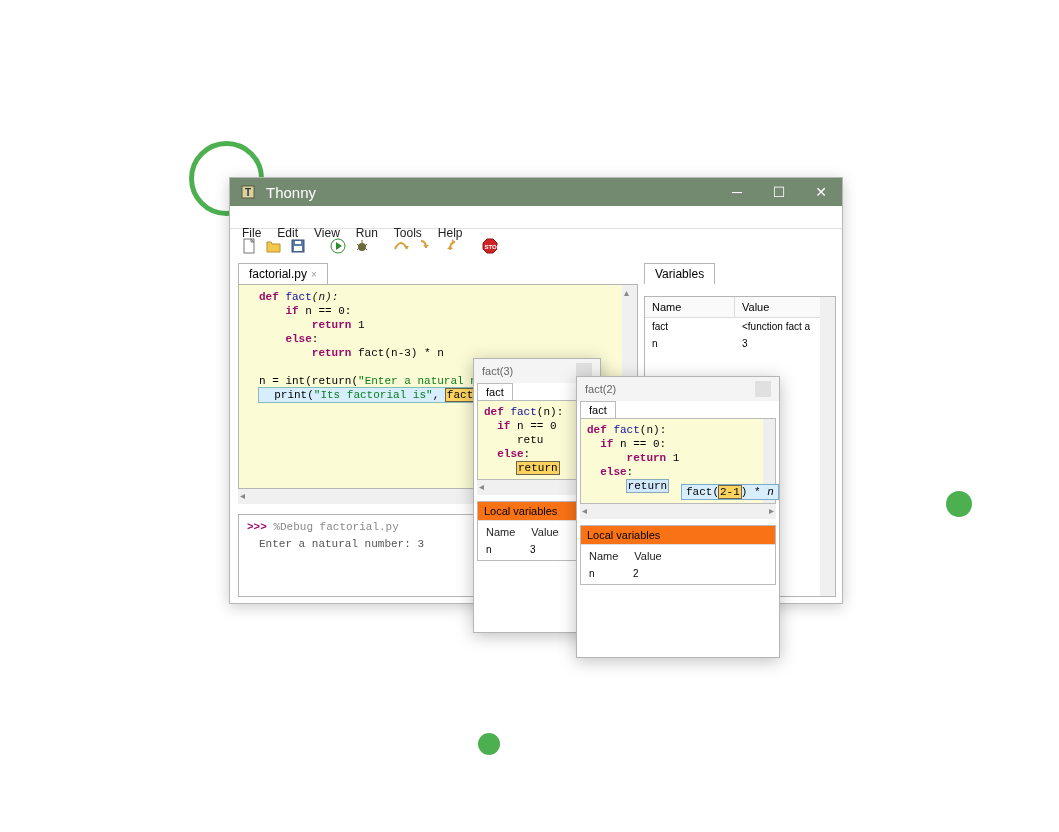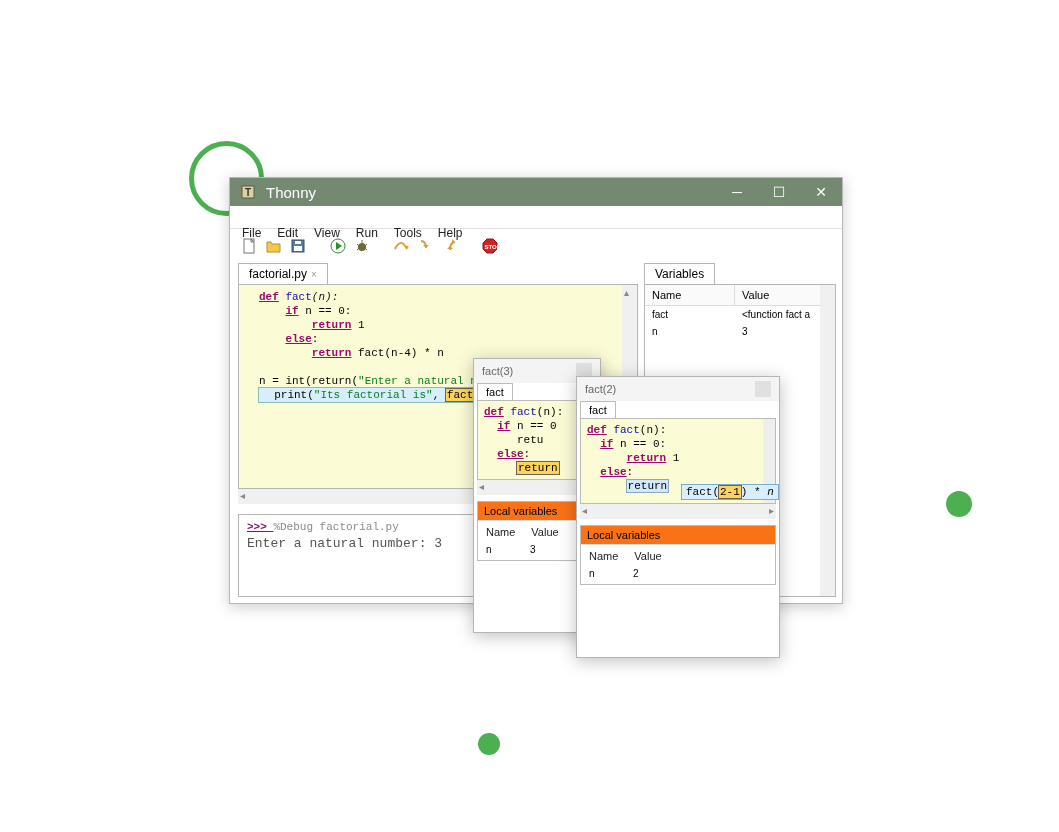--- a/index.html
+++ b/index.html
@@ -17,21 +17,21 @@
 
 .menubar { height: 23px; background: #fff; border-bottom: 1px solid #e0e0e0; display: flex; align-items: center; padding: 0 4px; }
 .menubar .menu-item { padding: 3px 8px; font-size: 12px; color: #222; margin-top: 32px; }
 
 .toolbar { height: 34px; background: #fff; display: flex; align-items: center; padding: 0 10px; gap: 4px; }
 .toolbar .gap { width: 12px; }
 .toolbar .tb-btn { width: 20px; height: 20px; display: flex; align-items: center; justify-content: center; font-size: 14px; }
 
 .content { display: flex; height: calc(100% - 28px - 23px - 34px); padding: 0 6px 6px 8px; gap: 6px; }
 .left-col { flex: 1; display: flex; flex-direction: column; }
-.right-col { width: 192px; display: flex; flex-direction: column; }
+.right-col { width: 192px; display: flex; flex-direction: column; gap: 12px; }
 
 .tab-header { display: flex; align-items: flex-end; }
 .tab { border: 1px solid #b5b5b5; border-bottom: none; padding: 3px 10px; background: #fff; font-size: 12px; display: flex; align-items: center; gap: 4px; }
 .tab .close-x { color: #999; font-size: 10px; }
 .panel { border: 1px solid #b5b5b5; background: #fff; position: relative; }
 
 .editor-panel { flex: 0 0 205px; background: #fbfbd6; overflow: hidden; position: relative; }
 .editor-content { padding: 5px 8px 5px 20px; font-family: "Consolas","Courier New",monospace; font-size: 11px; line-height: 14px; white-space: pre; }
 .scrollbar-v { position: absolute; right: 0; top: 0; width: 15px; height: 100%; background: #f0f0f0; }
 .scrollbar-v::before { content: "▴"; position: absolute; top: 2px; left: 2px; font-size: 10px; color: #888; }
@@ -46,21 +46,21 @@
 .vars-panel { flex: 1; }
 .vars-columns { display: flex; border-bottom: 1px solid #ddd; background: #fafafa; font-size: 11px; }
 .vars-columns div { padding: 4px 7px; }
 .vars-columns .col-name { flex: 0 0 90px; border-right: 1px solid #ddd; }
 .vars-row { display: flex; font-size: 10px; }
 .vars-row div { padding: 3px 7px; }
 .vars-row .c-name { flex: 0 0 90px; }
 .vars-scroll { position: absolute; right: 0; top: 0; width: 15px; height: 100%; background: #f0f0f0; }
 
 
-.kw { color: #9a0a6d; font-weight: bold; text-decoration: underline; }
+.kw { color: #9a0a6d; font-weight: bold; }
 .fn { color: #0b0b9e; }
 .str { color: #0a7d18; }
 .id { color: #111; font-style: italic; }
 .cur-hl { background: #d2e8fb; outline: 1px solid #8ab; padding: 0 1px; }
 .step-hl { background: #fbd35e; outline: 1px solid #6c634a; padding: 0 1px; }
 .exec-line { background: #d6eefe; outline: 1px solid #8bb; display: inline-block; width: calc(100% - 15px); padding: 0 2px; }
 
 
 .popup { position: absolute; background: #fff; border: 1px solid #b5b5b5; box-shadow: 0 3px 16px rgba(0,0,0,0.25); }
 .popup .p-title { height: 24px; background: #f4f4f4; display: flex; align-items: center; padding: 0 8px; font-size: 11px; color: #666; }
@@ -186,31 +186,31 @@
         <div class="tab">
           <span>factorial.py</span>
           <span class="close-x">×</span>
         </div>
       </div>
       <div class="panel editor-panel">
         <div class="editor-content"><span class="kw">def</span> <span class="fn">fact</span><span class="id">(n):</span>
     <span class="kw">if</span><span> n == 0:</span>
         <span class="kw">return</span><span> 1</span>
     <span class="kw">else</span>:
-        <span class="kw">return</span><span> fact(n-4) * n</span>
+        <span class="kw">return</span><span> fact(n-3) * n</span>
 
 <span>n = int(return(</span><span class="str">"Enter a natural number</span>
 <span class="exec-line">  <span>print(</span><span class="str">"Its factorial is"</span><span>, </span><span class="step-hl">fact(3)</span><span>)</span></span></div>
         <div class="scrollbar-v"></div>
       </div>
       <div class="scrollbar-h"></div>
 
       <div class="panel shell-panel">
         <div class="shell-content"><span class="kw">&gt;&gt;&gt; </span><span style="color:#888">%Debug factorial.py</span>
-<div style="font-size:13px;color:#555;margin-top:3px;">Enter a natural number: 3</div></div>
+<div style="font-size:11px;color:#555;margin-top:3px;margin-left:12px">Enter a natural number: 3</div></div>
       </div>
     </div>
 
     <div class="right-col">
       <div class="tab-header">
         <div class="tab">
           <span>Variables</span>
         </div>
       </div>
       <div class="panel vars-panel" style="position:relative;">

